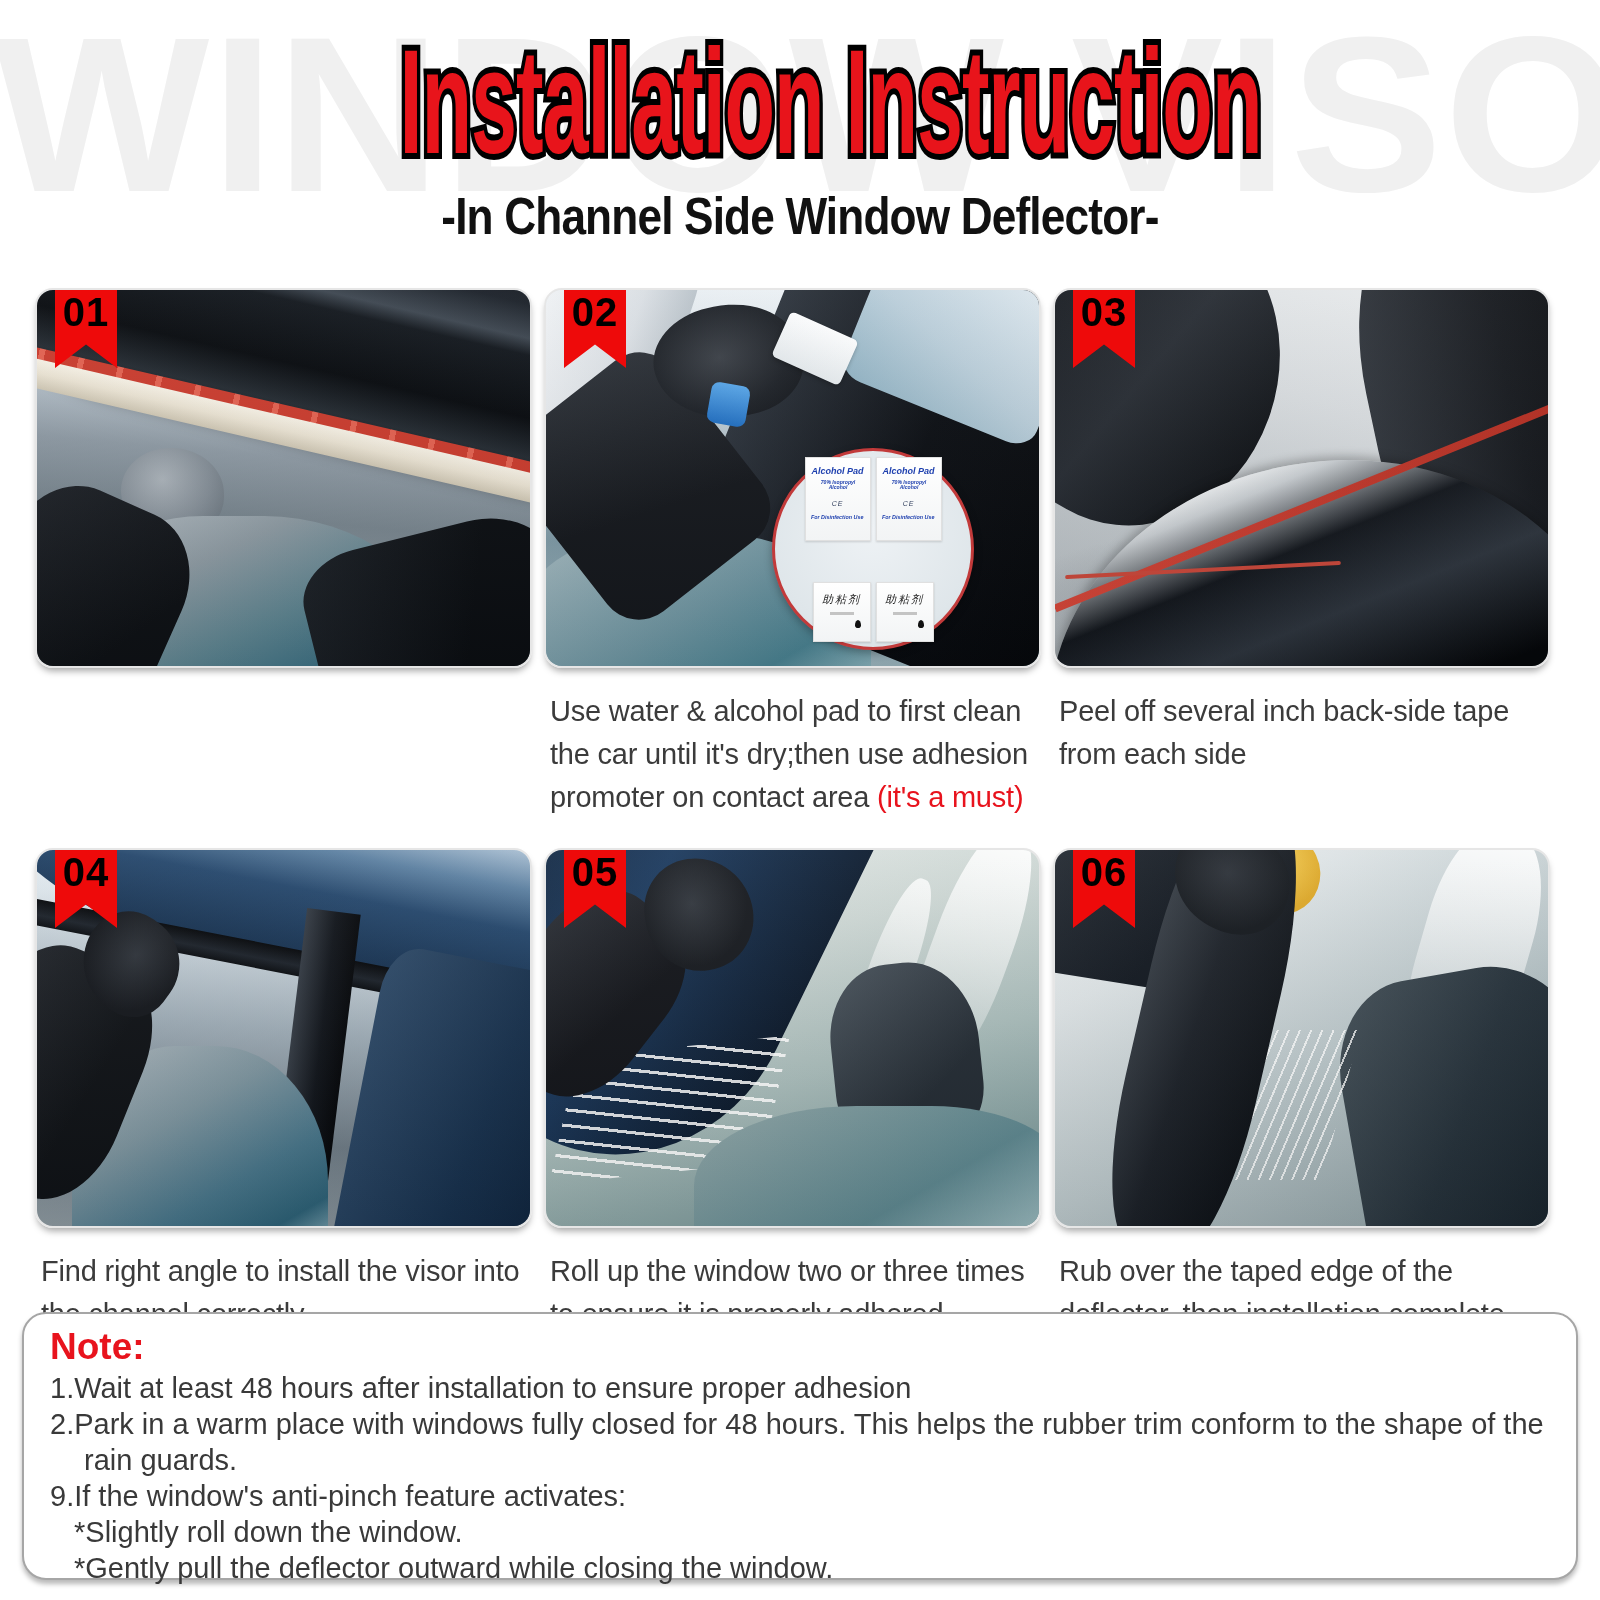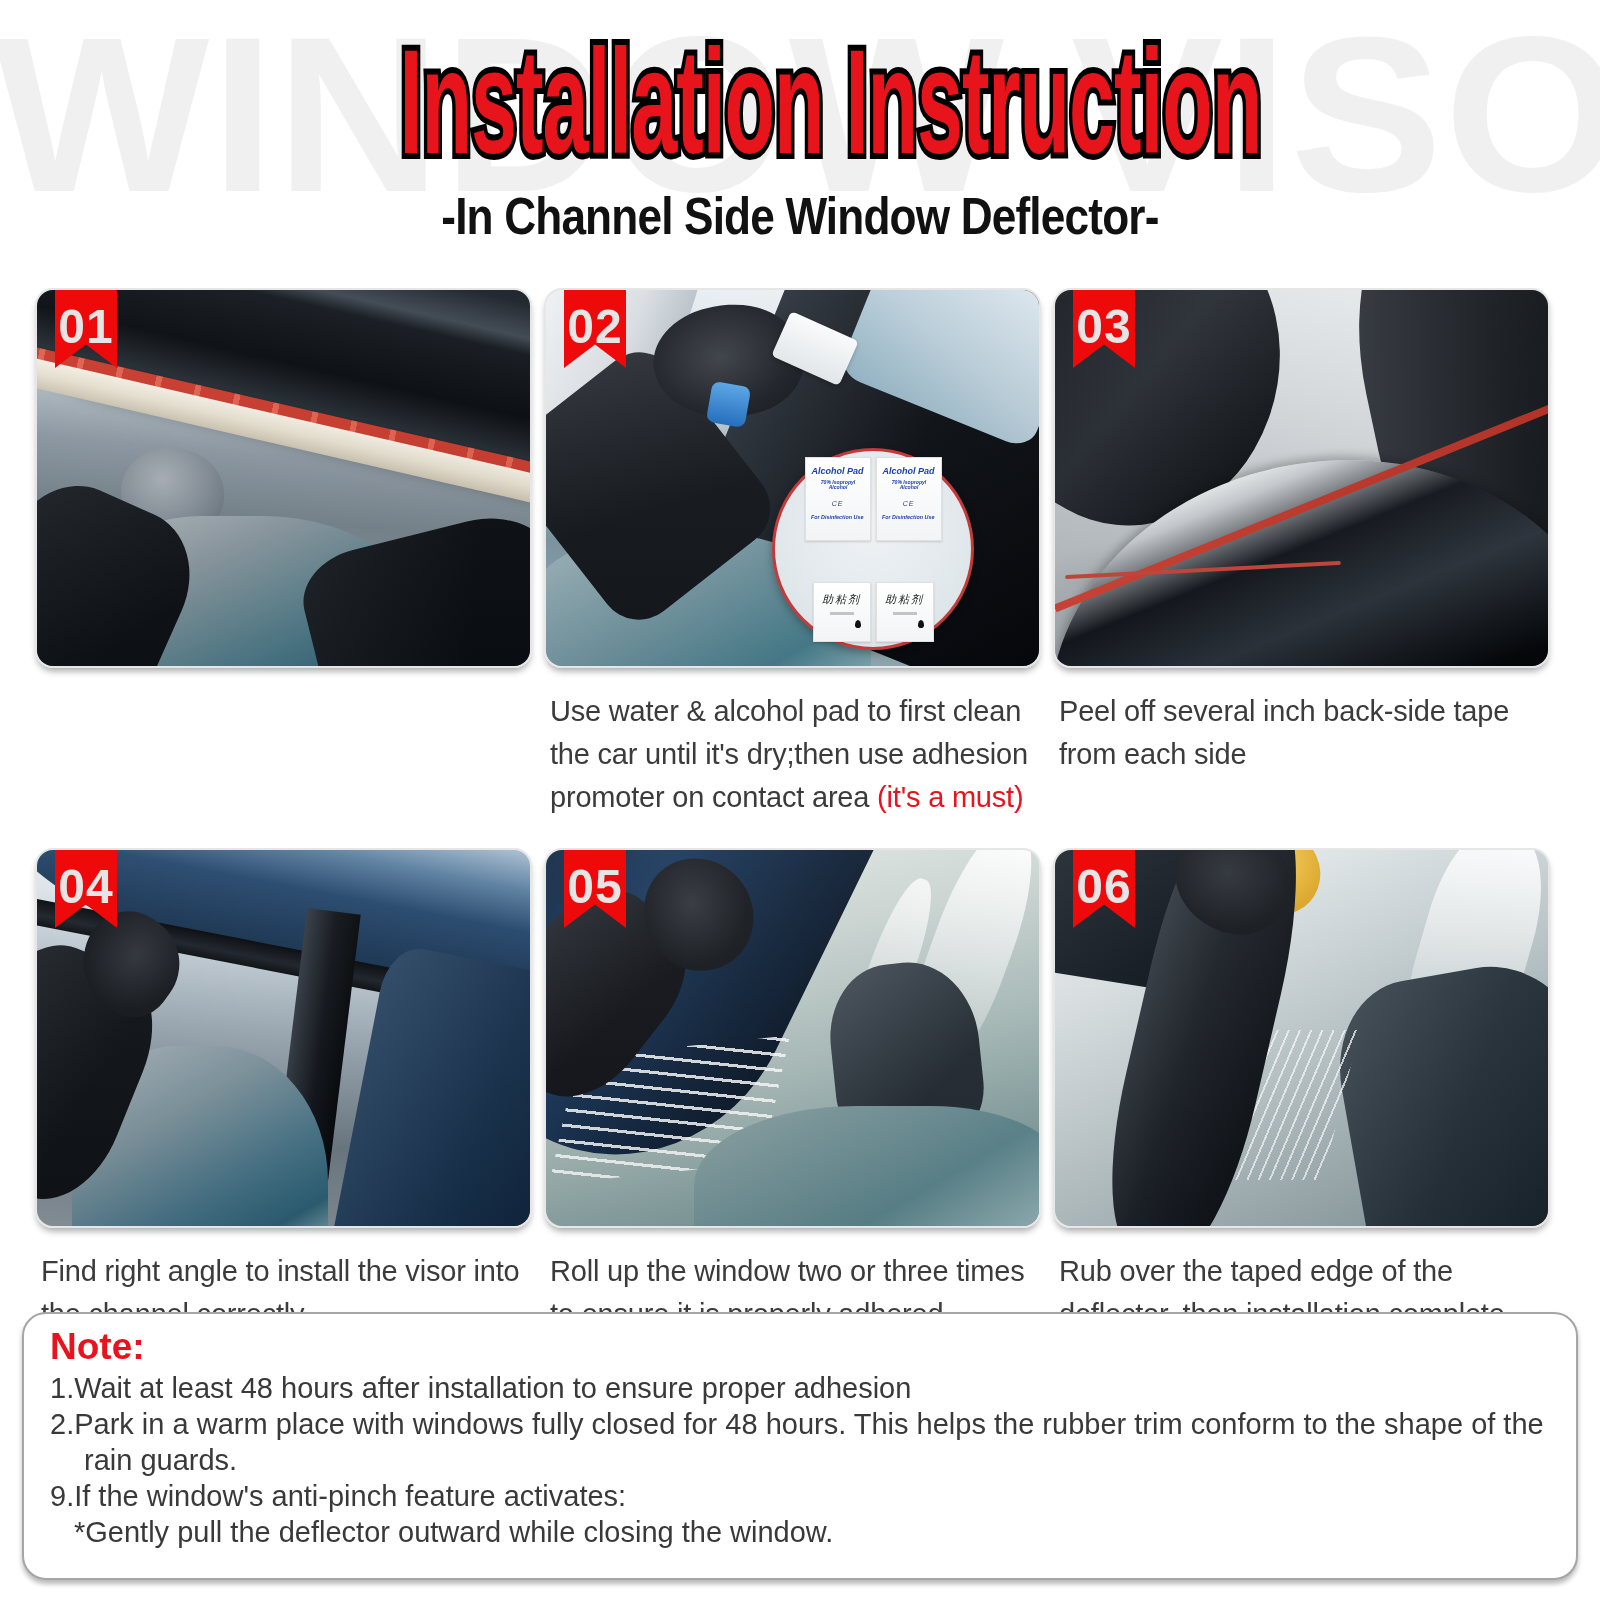--- a/index.html
+++ b/index.html
@@ -30,21 +30,21 @@
   .photo::after{content:"";position:absolute;inset:0;pointer-events:none;
                 background:linear-gradient(180deg,rgba(255,255,255,.05),rgba(0,0,0,.07));}
   .caption{margin-top:22px;height:129px;font-size:29px;line-height:43px;color:#3b3b3b;
            padding-left:6px;letter-spacing:-0.2px;}
   .caption .red{color:#e8131d;}
 
   
   .badge{position:absolute;top:0;left:18px;width:62px;height:78px;background:#ee0a0a;z-index:6;
          clip-path:polygon(0 0,100% 0,100% 100%,50% 70%,0 100%);
          display:flex;justify-content:center;box-shadow:2px 2px 4px rgba(0,0,0,.3);}
-  .badge-num{color:#e5e5e5;font-weight:bold;font-size:48px;margin-top:9px;letter-spacing:1px;}
+  .badge-num{color:#000000;font-weight:bold;font-size:40px;letter-spacing:1px;}
 
   .d{position:absolute;} 
 
   
   .p1{background:linear-gradient(185deg,#dfe6ec 0%,#c3ced7 26%,#8d99a3 45%,#77848d 60%,#9aa6ad 100%);}
   .p1 .sky{right:-4%;top:-6%;width:55%;height:48%;transform:rotate(10deg);border-radius:8%;
            background:linear-gradient(205deg,#f3f7fa 0%,#cfdfeb 45%,#9cc0d8 80%,#6fa3c4 100%);}
   .p1 .roof{left:-18%;top:-34%;width:150%;height:74%;transform:rotate(13deg);
             background:linear-gradient(180deg,#04060a 0%,#191f27 34%,#3b444e 46%,#10151b 52%,#05080c 74%,#222930 88%,#0a0e13 100%);
             border-radius:0 0 18% 26%/0 0 40% 60%;box-shadow:0 6px 14px rgba(0,0,0,.35);}
@@ -314,16 +314,17 @@
       <p class="caption"><span>Rub over the taped edge of the deflector, then installation complete</span><span class="red"></span></p>
     </section>
 
   </div>
 
   <aside class="note">
     <div class="note-label">Note:</div>
     <div class="note-item lvl0">1.Wait at least 48 hours after installation to ensure proper adhesion</div>
     <div class="note-item lvl0">2.Park in a warm place with windows fully closed for 48 hours. This helps the rubber trim conform to the shape of the rain guards.</div>
     <div class="note-item lvl0">9.If the window's anti-pinch feature activates:</div>
+    <div class="note-item lvl1">*Slightly roll down the window.</div>
     <div class="note-item lvl1">*Gently pull the deflector outward while closing the window.</div>
   </aside>
 
 </div>
 
 </body></html>

